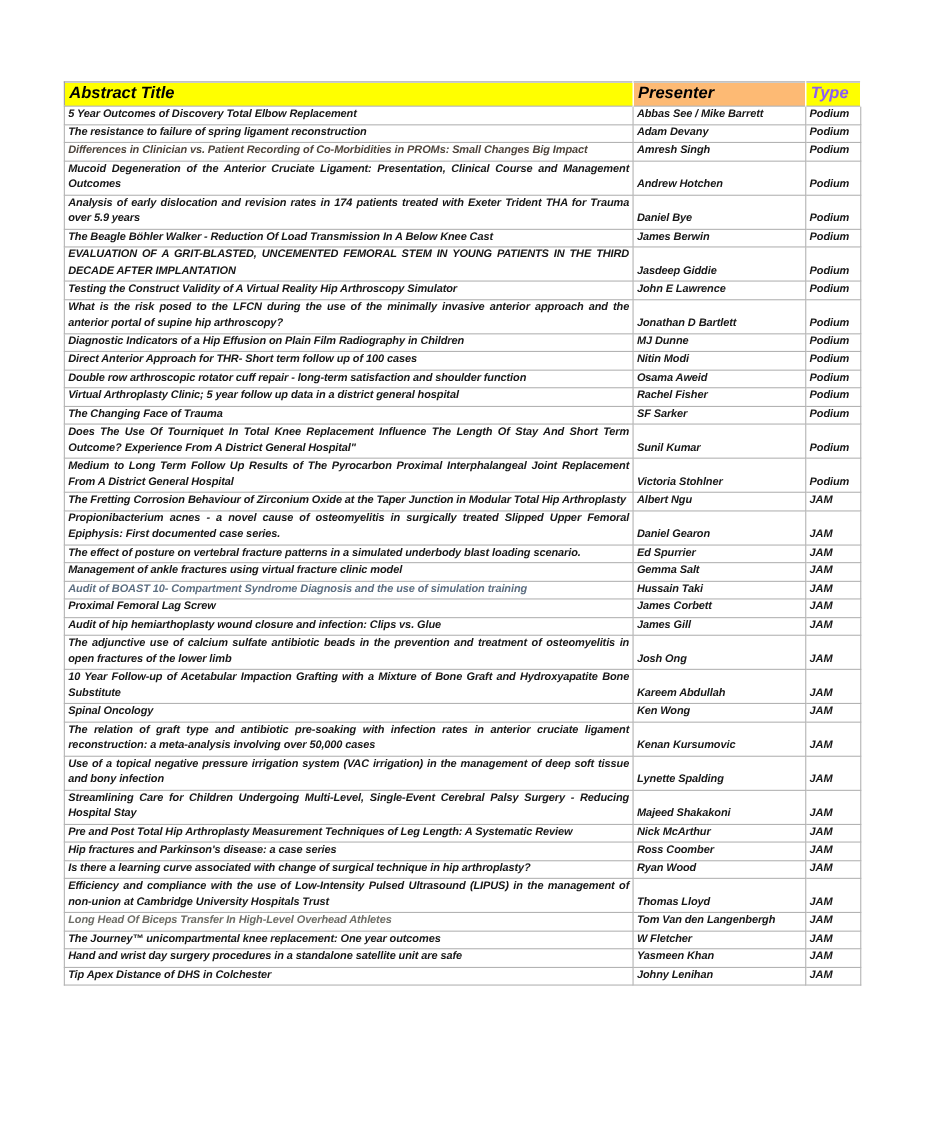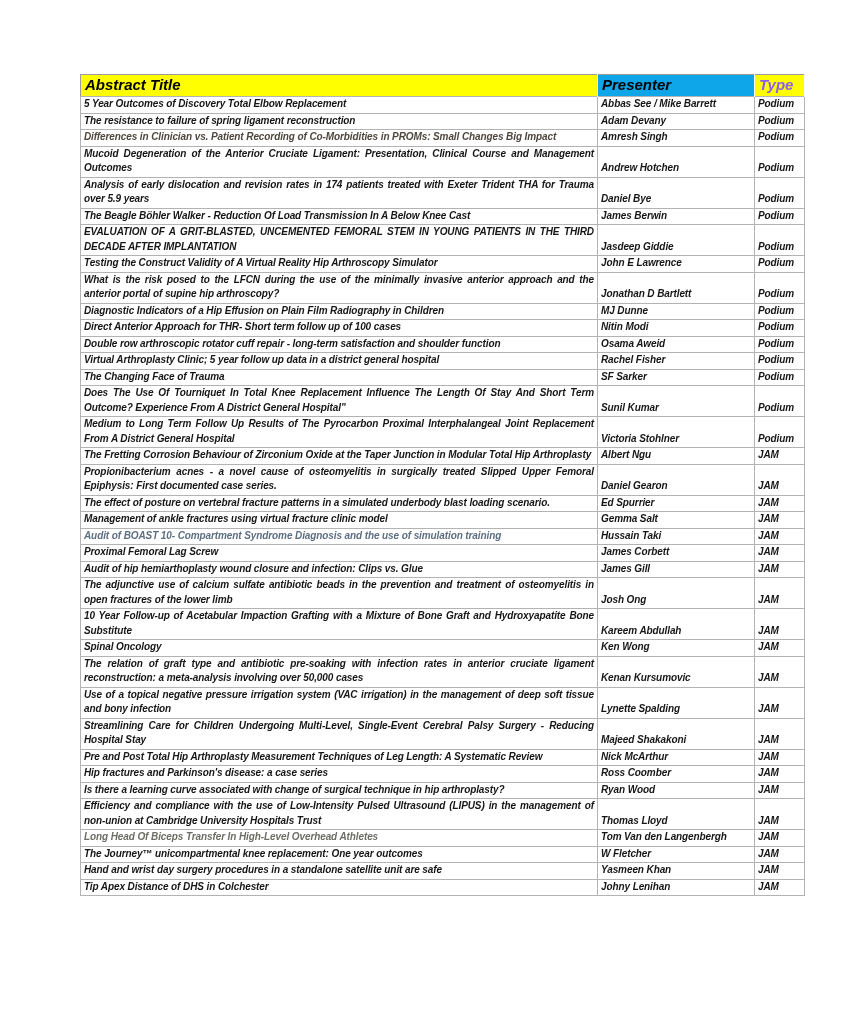--- a/index.html
+++ b/index.html
@@ -8,21 +8,21 @@
     background: #ffffff;
   }
   body {
     width: 856px;
     height: 1024px;
     position: relative;
     font-family: "Liberation Sans", sans-serif;
   }
   .table-wrap {
     position: absolute;
-    left: 80px;
+    left: 58px;
     top: 74px;
   }
   table.abstract-table {
     border-collapse: collapse;
     table-layout: fixed;
     width: 724px;
     border: 1px solid #9a9a9a;
   }
   col.c-title { width: 517px; }
   col.c-presenter { width: 157px; }
@@ -71,21 +71,21 @@
 <div class="table-wrap">
   <table class="abstract-table">
     <colgroup>
       <col class="c-title">
       <col class="c-presenter">
       <col class="c-type">
     </colgroup>
     <thead>
       <tr>
         <th style="background: rgb(255, 255, 0); color: rgb(0, 0, 0);">Abstract Title</th>
-        <th style="background: #0ea5e9; color: rgb(0, 0, 0);">Presenter</th>
+        <th style="background: #fdba74; color: rgb(0, 0, 0);">Presenter</th>
         <th style="background: rgb(255, 255, 0); color: #8b5cf6;">Type</th>
       </tr>
     </thead>
     <tbody>
         <tr>
           <td class="title-cell">5 Year Outcomes of Discovery Total Elbow Replacement</td>
           <td class="presenter-cell">Abbas See / Mike Barrett</td>
           <td class="type-cell">Podium</td>
         </tr>
         <tr>

